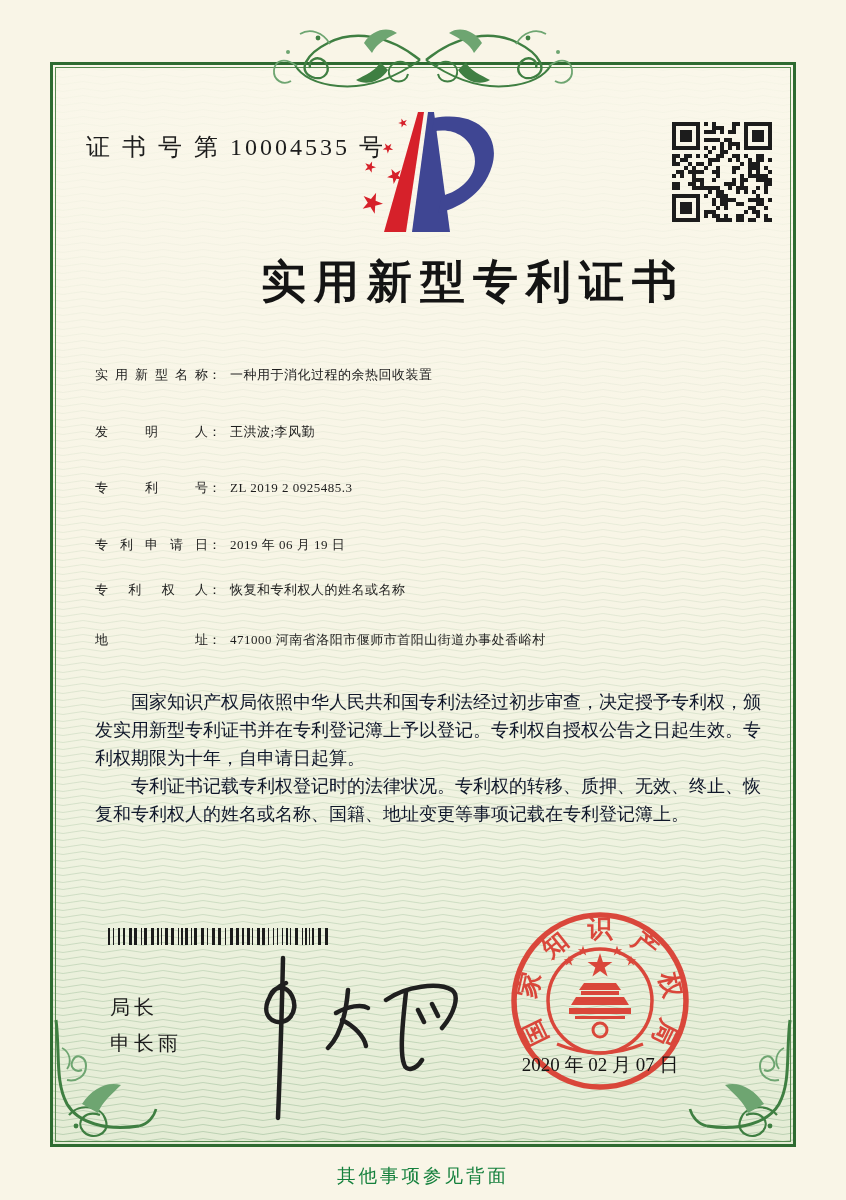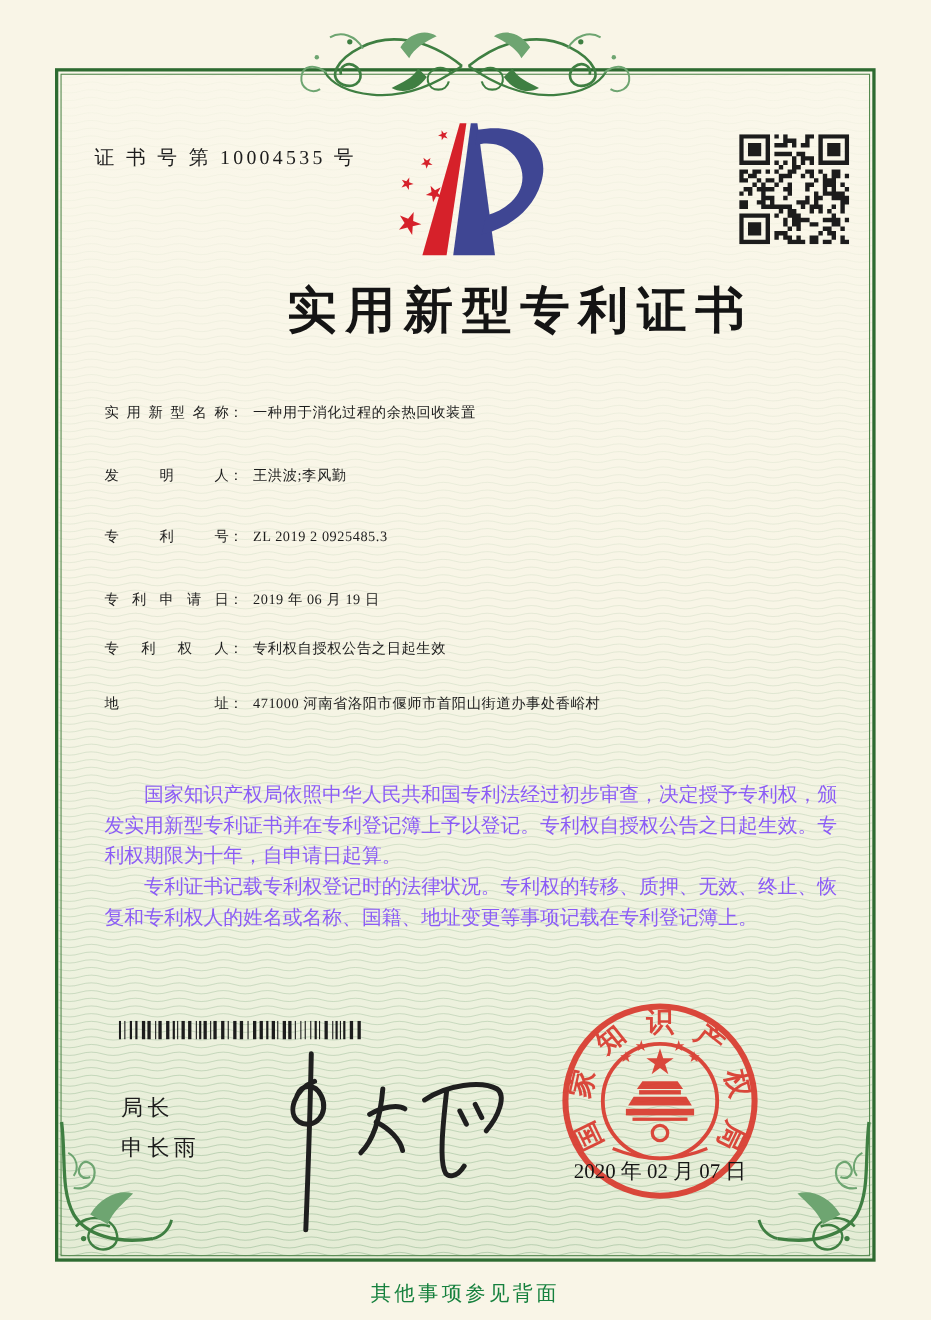--- a/index.html
+++ b/index.html
@@ -23,36 +23,36 @@
     background:linear-gradient(180deg,#faf7ea 0%,#f8f5e6 45%,#eef2df 75%,#e4ecd5 100%);
   }
   #waves{position:absolute;left:53px;top:65px;z-index:1;}
   
   #orn-top{position:absolute;left:268px;top:14px;z-index:3;}
   .corner-orn{position:absolute;z-index:3;}
   #orn-bl{left:42px;top:1018px;}
   #orn-br{left:684px;top:1018px;transform:scaleX(-1);}
   
   .content{position:absolute;inset:0;z-index:4;}
-  .cert-no{position:absolute;left:86px;top:131px;font-size:18px;letter-spacing:3px;}
+  .cert-no{position:absolute;left:86px;top:131px;font-size:24px;letter-spacing:3px;}
   #logo{position:absolute;left:350px;top:110px;}
   #qr{position:absolute;left:672px;top:122px;}
   .title{
     position:absolute;left:50px;width:846px;top:252px;text-align:center;
     font-size:45px;font-weight:700;letter-spacing:8px;color:#141414;
   }
   .field-row{position:absolute;left:95px;font-size:13px;white-space:nowrap;}
   .f-label{display:inline-block;width:113px;text-align:justify;text-align-last:justify;}
   .f-colon{display:inline-block;margin-right:9px;}
   .f-value{letter-spacing:0.5px;}
   .grant-no{position:absolute;left:335px;top:0;}
   .grant-no .f-label{width:100px;}
   .body-text{
-    position:absolute;left:95px;top:708px;width:666px;font-size:18px;line-height:28px;
-    text-align:justify;color:#8b5cf6;
+    position:absolute;left:95px;top:688px;width:666px;font-size:18px;line-height:28px;
+    text-align:justify;color:#0f172a;
   }
   .body-text p{margin:0;text-indent:2em;}
   #barcode{position:absolute;left:108px;top:928px;}
   .director-title{position:absolute;left:110px;top:994px;font-size:20px;letter-spacing:4px;font-family:Liberation Mono, monospace;}
   .director-name{position:absolute;left:110px;top:1030px;font-size:20px;letter-spacing:4px;}
   #signature{position:absolute;left:228px;top:938px;z-index:5;}
   #seal{position:absolute;left:505px;top:906px;z-index:5;mix-blend-mode:multiply;opacity:.93;}
   .seal-date{position:absolute;left:505px;top:1052px;width:190px;text-align:center;
     font-size:19px;z-index:6;color:#151515;}
   .page-info{position:absolute;left:50px;width:746px;top:1112px;text-align:center;
@@ -298,21 +298,21 @@
     <div class="field-row" style="top:423px">
       <span class="f-label">发明人</span><span class="f-colon">：</span><span class="f-value">王洪波;李风勤</span>
     </div>
     <div class="field-row" style="top:479px">
       <span class="f-label">专利号</span><span class="f-colon">：</span><span class="f-value">ZL 2019 2 0925485.3</span>
     </div>
     <div class="field-row" style="top:536px">
       <span class="f-label">专利申请日</span><span class="f-colon">：</span><span class="f-value">2019 年 06 月 19 日</span>
     </div>
     <div class="field-row" style="top:581px">
-      <span class="f-label">专利权人</span><span class="f-colon">：</span><span class="f-value">专利权自授权公告之日起生效</span>
+      <span class="f-label">专利权人</span><span class="f-colon">：</span><span class="f-value">恢复和专利权人的姓名或名称</span>
     </div>
     <div class="field-row" style="top:631px">
       <span class="f-label">地址</span><span class="f-colon">：</span><span class="f-value">471000 河南省洛阳市偃师市首阳山街道办事处香峪村</span>
     </div>
 
 
     <div class="body-text">
       <p>国家知识产权局依照中华人民共和国专利法经过初步审查，决定授予专利权，颁发实用新型专利证书并在专利登记簿上予以登记。专利权自授权公告之日起生效。专利权期限为十年，自申请日起算。</p>
       <p>专利证书记载专利权登记时的法律状况。专利权的转移、质押、无效、终止、恢复和专利权人的姓名或名称、国籍、地址变更等事项记载在专利登记簿上。</p>
     </div>

